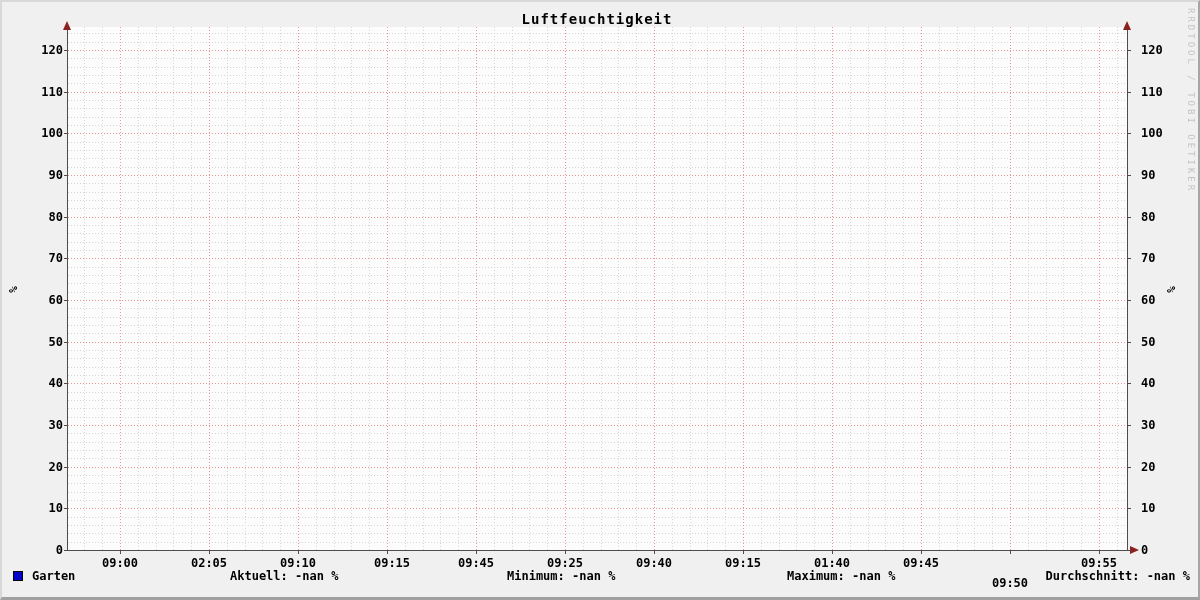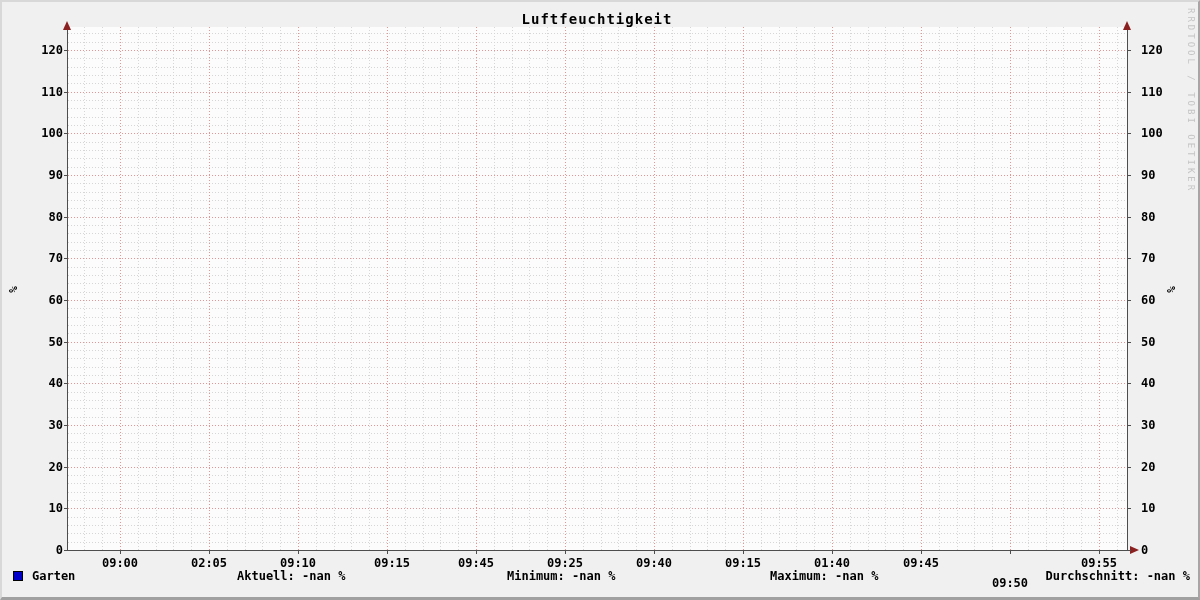--- a/index.html
+++ b/index.html
@@ -56,23 +56,23 @@
     width:60px;text-align:center;}
   .yunit{position:absolute;font-size:11px;font-weight:600;transform:rotate(-90deg);}
   .yunit.left{left:8px;top:281px;}
   .yunit.right{left:1166px;top:281px;}
   .legend{position:absolute;left:0;top:568px;width:1200px;height:14px;
     font-size:12px;font-weight:600;line-height:13px;}
   .swatch{position:absolute;left:11px;top:1px;width:10px;height:10px;
     background:#0000c8;border:1px solid #000;}
   .lg{position:absolute;white-space:nowrap;}
   .lg-name{left:30px;}
-  .lg-akt{left:235px;}
+  .lg-akt{left:228px;}
   .lg-min{left:505px;}
-  .lg-max{left:734px;padding-left:34px;}
+  .lg-max{left:751px;padding-left:34px;}
   .lg-avg{right:12px;}
   .footer{position:absolute;left:0;top:584px;width:1190px;text-align:center;
     font-size:9px;color:#a8a8a8;letter-spacing:0.5px;}
 </style>
 </head>
 <body>
 
 <div class="graph">
 
   <div class="title">Luftfeuchtigkeit</div>

